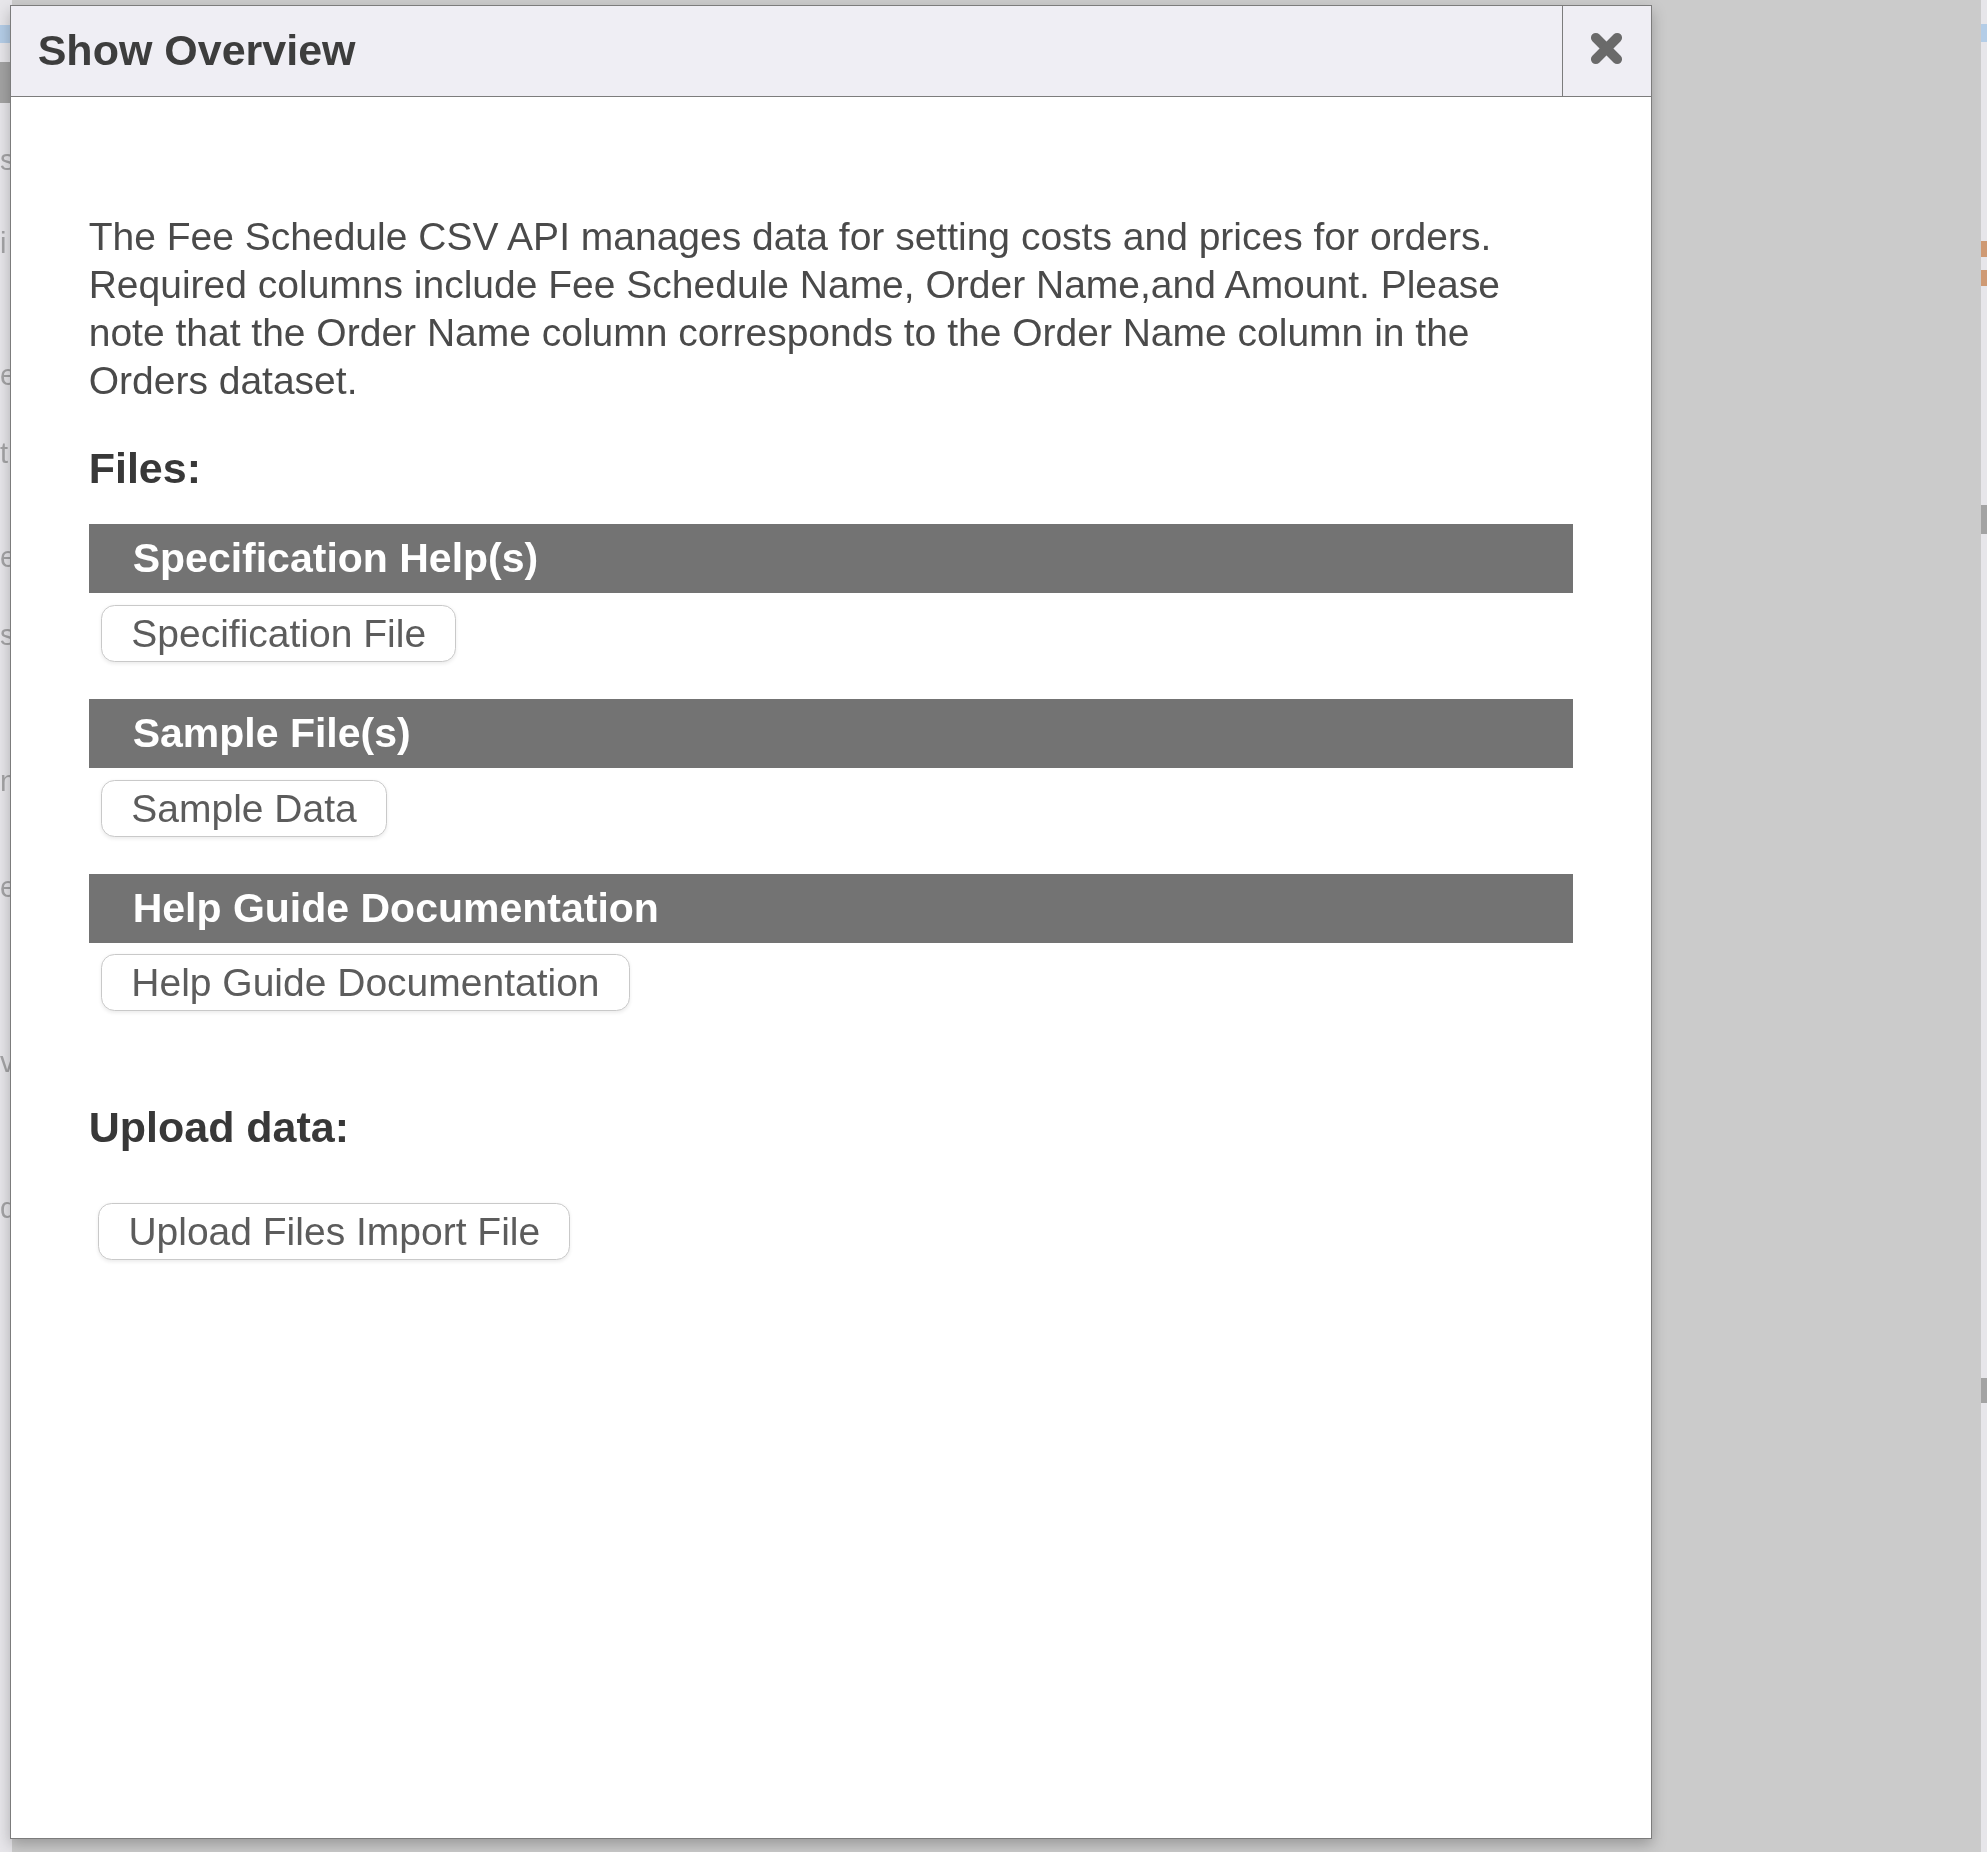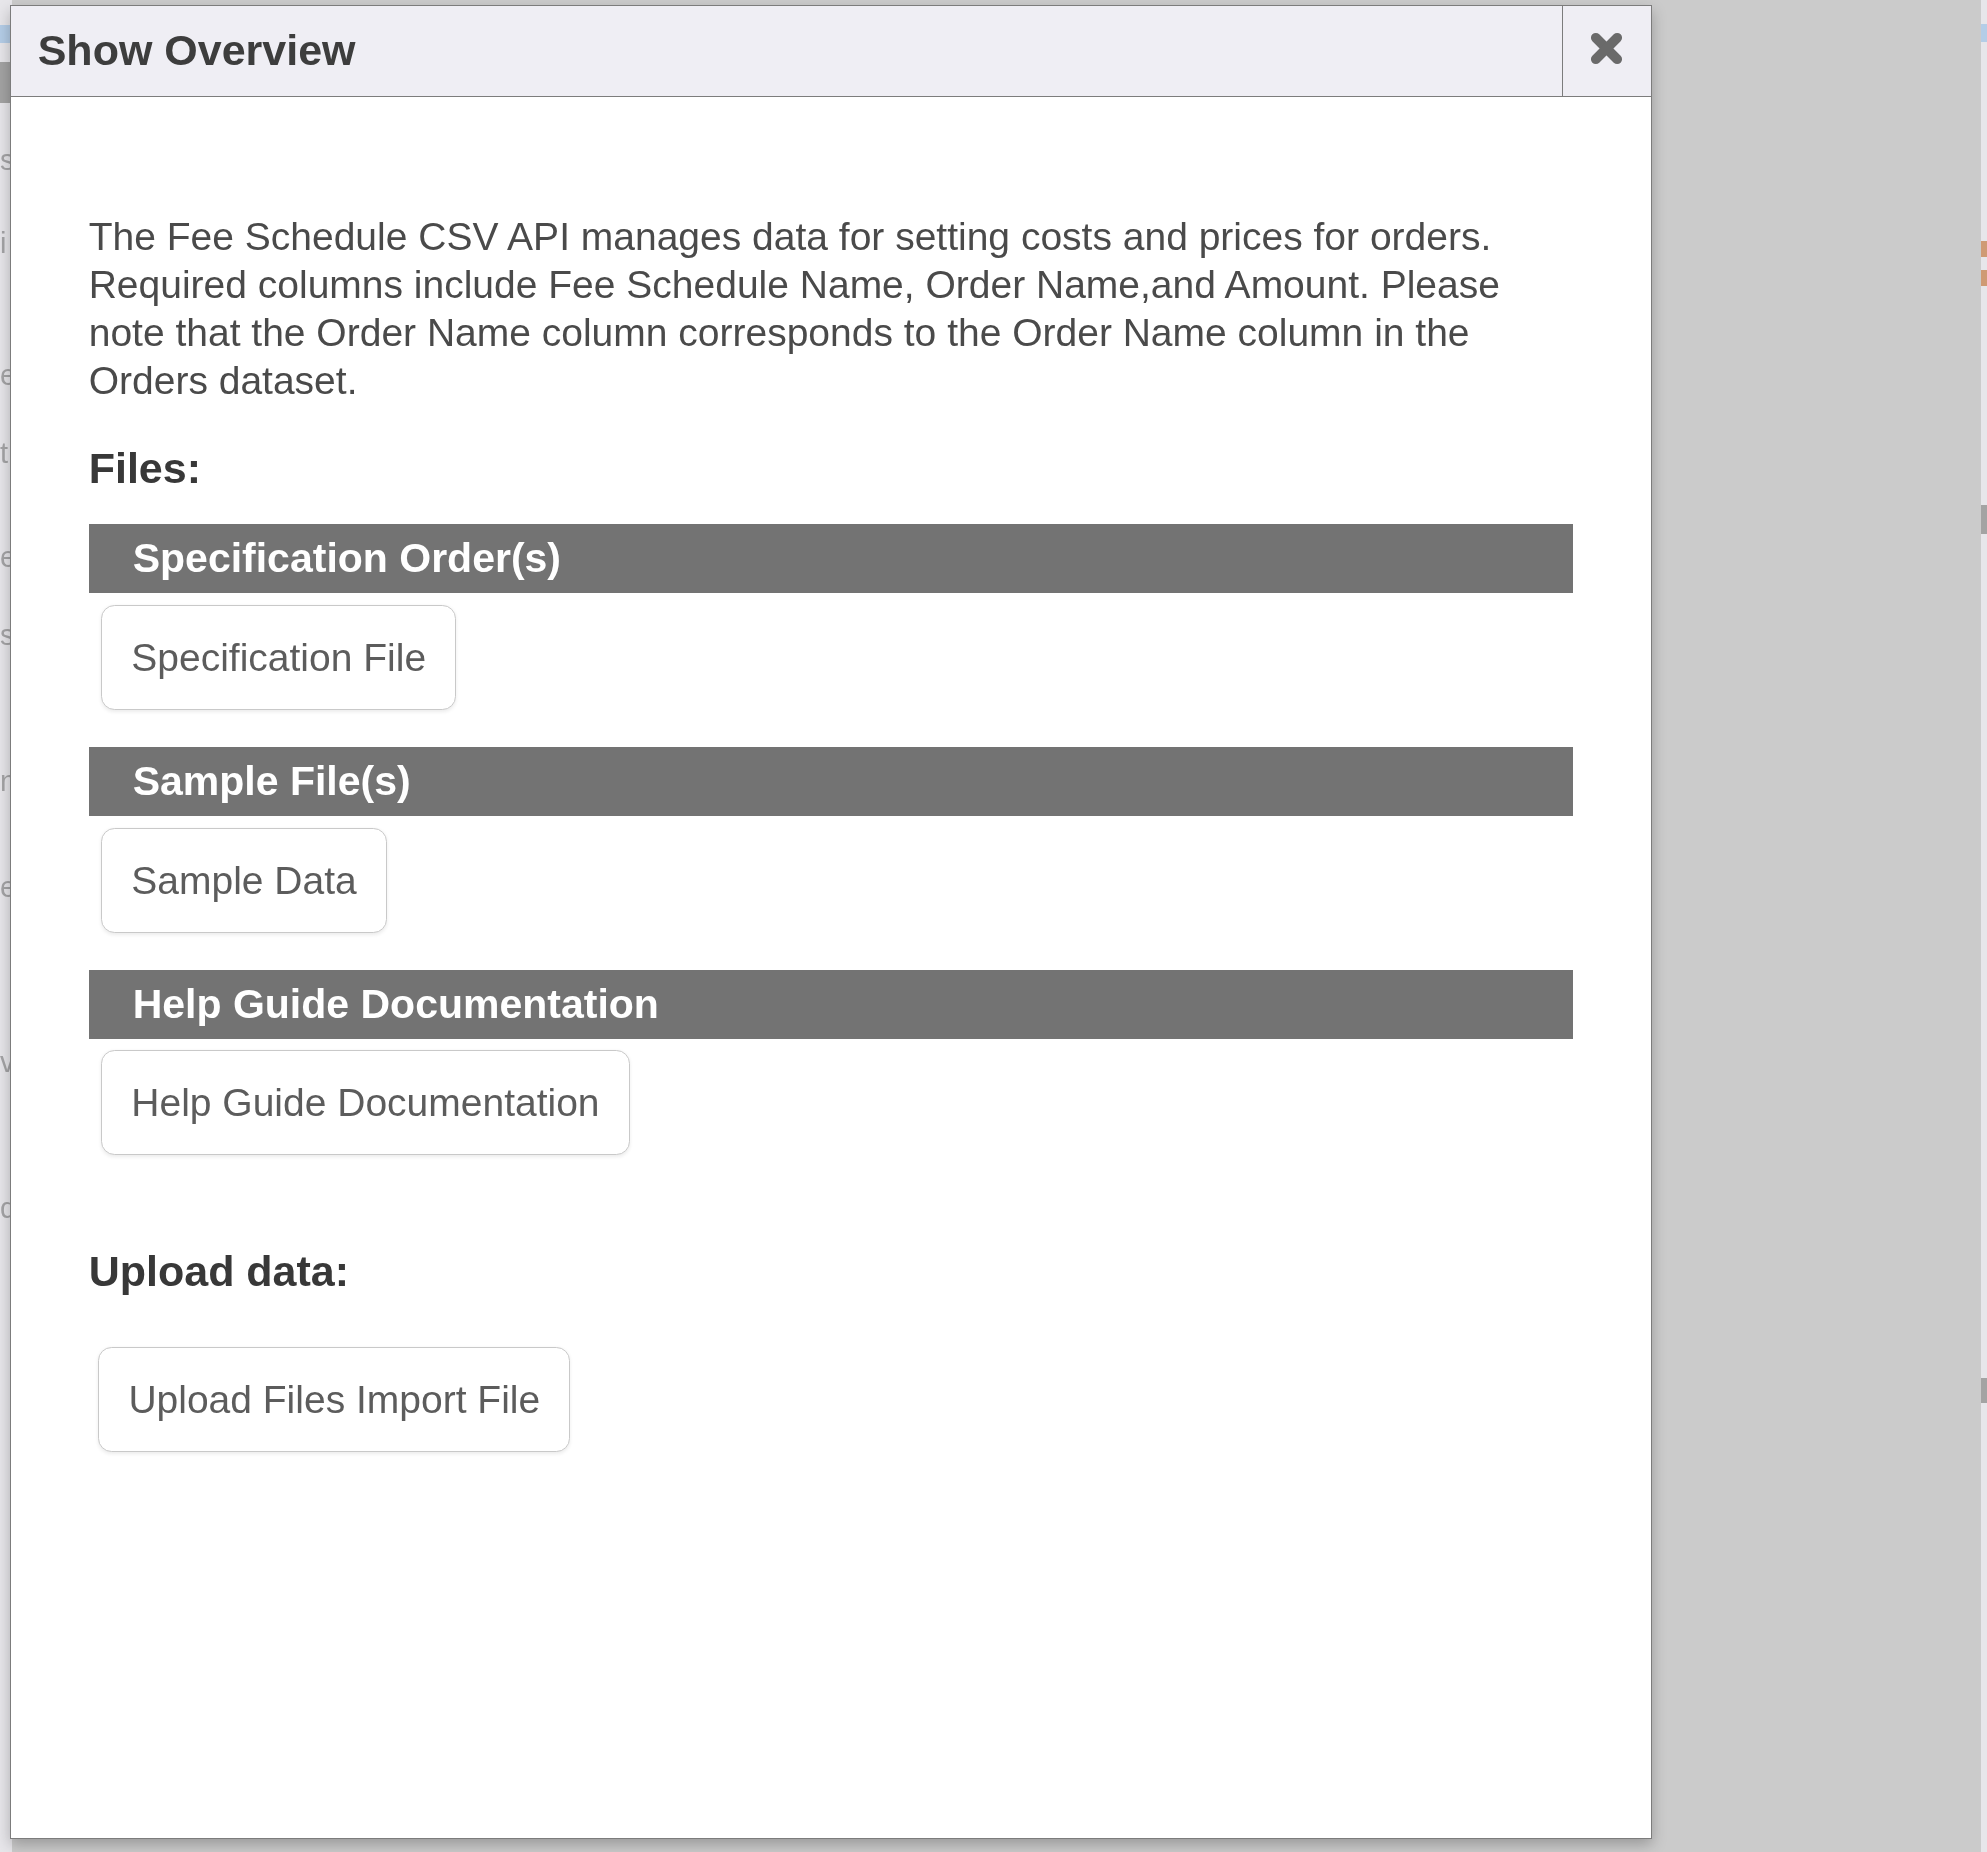--- a/index.html
+++ b/index.html
@@ -113,21 +113,21 @@
     align-items: center;
     padding: 0 44px;
     margin-bottom: 11.6px;
   }
   .file-btn {
     display: inline-block;
     margin-left: 12.6px;
     background: #ffffff;
     border: 1.9px solid #c9c9c9;
     border-radius: 13.6px;
-    padding: 29px 29px;
+    padding: 5px 29px;
     font-family: "Liberation Sans", sans-serif;
     font-size: 39px;
     line-height: 45px;
     color: #5c5c5c;
     box-shadow: 0 1.9px 3.9px rgba(0,0,0,0.08);
     cursor: pointer;
   }
   .upload-heading { margin-top: 92px; margin-bottom: 0; }
   .upload-row { margin-top: 50px; }
 </style>
@@ -171,21 +171,21 @@
   </div>
 
   <div class="modal-body">
 
 
     <p class="api-description">The Fee Schedule CSV API manages data for setting costs and prices for orders. Required columns include Fee Schedule Name, Order Name,and Amount. Please note that the Order Name column corresponds to the Order Name column in the Orders dataset.</p>
 
     <h4 class="group-heading">Files:</h4>
 
     <div class="file-section">
-      <div class="section-bar">Specification Order(s)</div>
+      <div class="section-bar">Specification Help(s)</div>
       <button class="file-btn">Specification File</button>
     </div>
 
     <div class="file-section">
       <div class="section-bar">Sample File(s)</div>
       <button class="file-btn">Sample Data</button>
     </div>
 
     <div class="file-section">
       <div class="section-bar">Help Guide Documentation</div>

